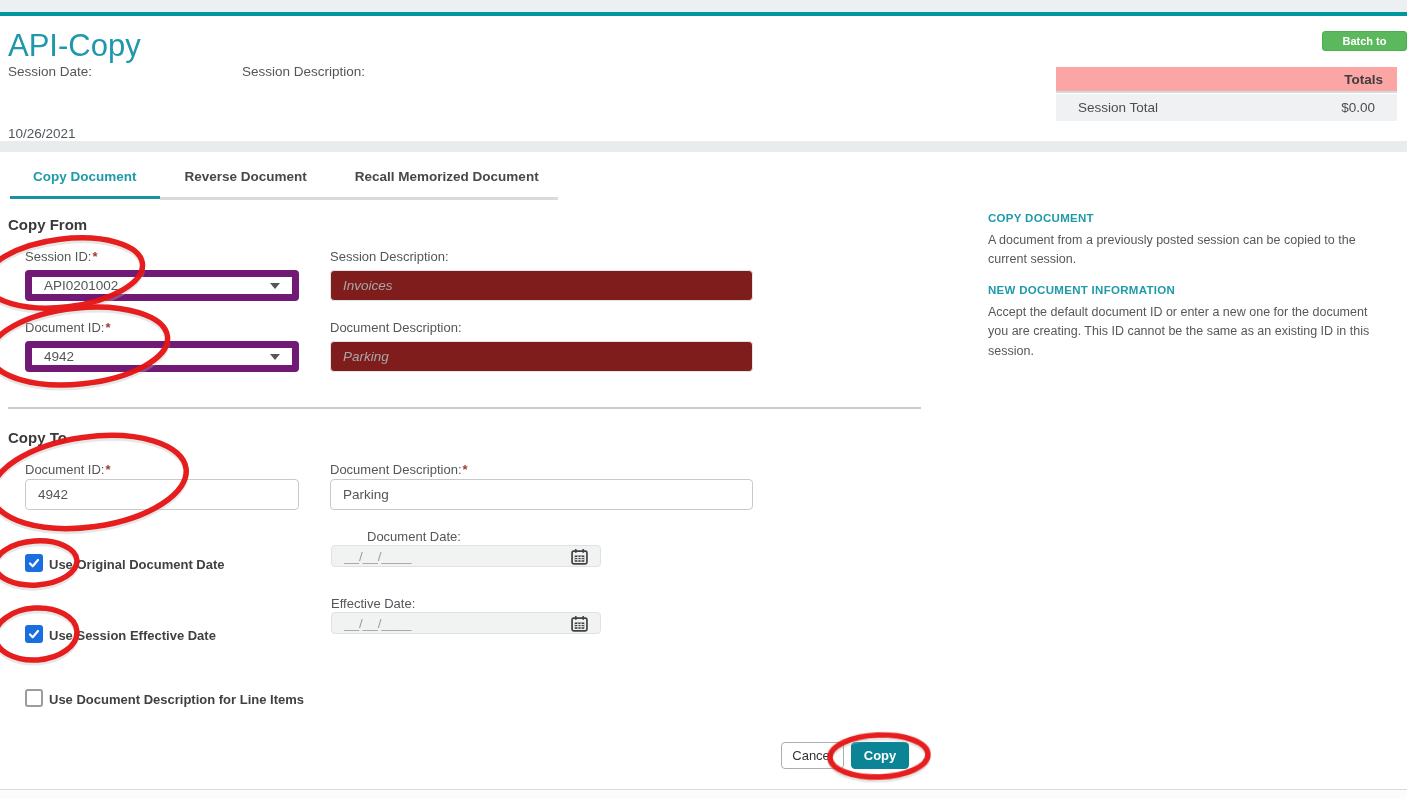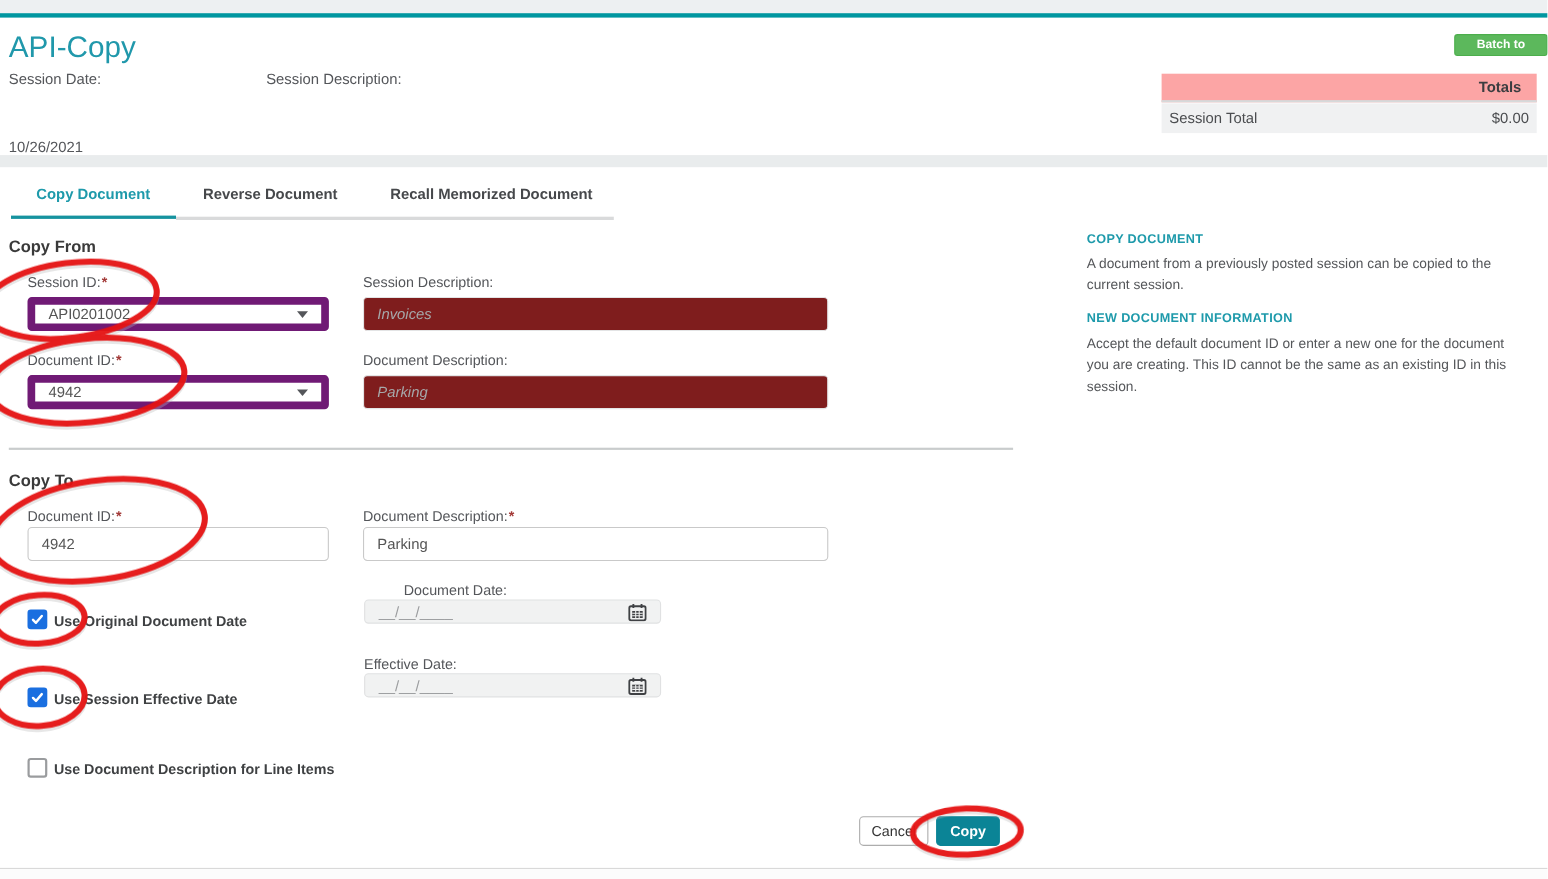--- a/index.html
+++ b/index.html
@@ -3,32 +3,32 @@
 <meta charset="utf-8">
 <style>
   * { margin:0; padding:0; box-sizing:border-box; }
   html,body { background:#fff; }
   body { font-family:"Liberation Sans","DejaVu Sans",sans-serif; color:#4b4d50; }
   .page { position:relative; width:1407px; height:799px; background:#fff; overflow:hidden; }
 
   .top-strip { position:absolute; left:0; top:0; width:1407px; height:12px; background:#edf0f2; }
   .teal-bar  { position:absolute; left:0; top:12px; width:1407px; height:4px; background:#0096a0; }
 
-  .page-title { position:absolute; left:8px; top:28px; font-size:27px; font-weight:400; color:#2098ab; }
+  .page-title { position:absolute; left:8px; top:28px; font-size:31px; font-weight:400; color:#2098ab; }
   .hdr-label  { position:absolute; font-size:13.5px; color:#54565a; }
   .hdr-value  { position:absolute; font-size:13.5px; color:#54565a; }
 
   .batch-btn { position:absolute; left:1322px; top:31px; height:20px; padding:0 8px;
                background:#5cb85c; border:1px solid #4cae4c; border-radius:3px;
                color:#fff; font-size:11px; font-weight:bold; line-height:18px; cursor:pointer; }
 
   .totals { position:absolute; left:1056px; top:67px; width:341px; font-size:13.5px; }
   .totals-header { background:#fca5a5; border-bottom:2px solid #d6d9da; padding:5px 14px 4px;
                    font-weight:bold; color:#3b3d40;text-align:right; }
-  .totals-row { background:#f0f1f2; margin-top:1px; padding:6px 7px; display:flex;
+  .totals-row { background:#f0f1f2; margin-top:1px; padding:6px 22px; display:flex;
                 justify-content:space-between; color:#4b4d50; }
 
   .gray-band { position:absolute; left:0; top:141px; width:1407px; height:11px; background:#e9eced; }
 
   .tabs { position:absolute; left:33px; top:169px; display:flex; gap:48px;
           font-size:13.5px; font-weight:600; color:#46484b; }
   .tab { cursor:pointer; white-space:nowrap; }
   .tab.active { color:#1e9aab; }
   .tab-underline-active { position:absolute; left:10px; top:196px; width:150px; height:3px; background:#16939f; }
   .tab-underline-rest   { position:absolute; left:160px; top:197px; width:398px; height:3px; background:#d9dadb; }

